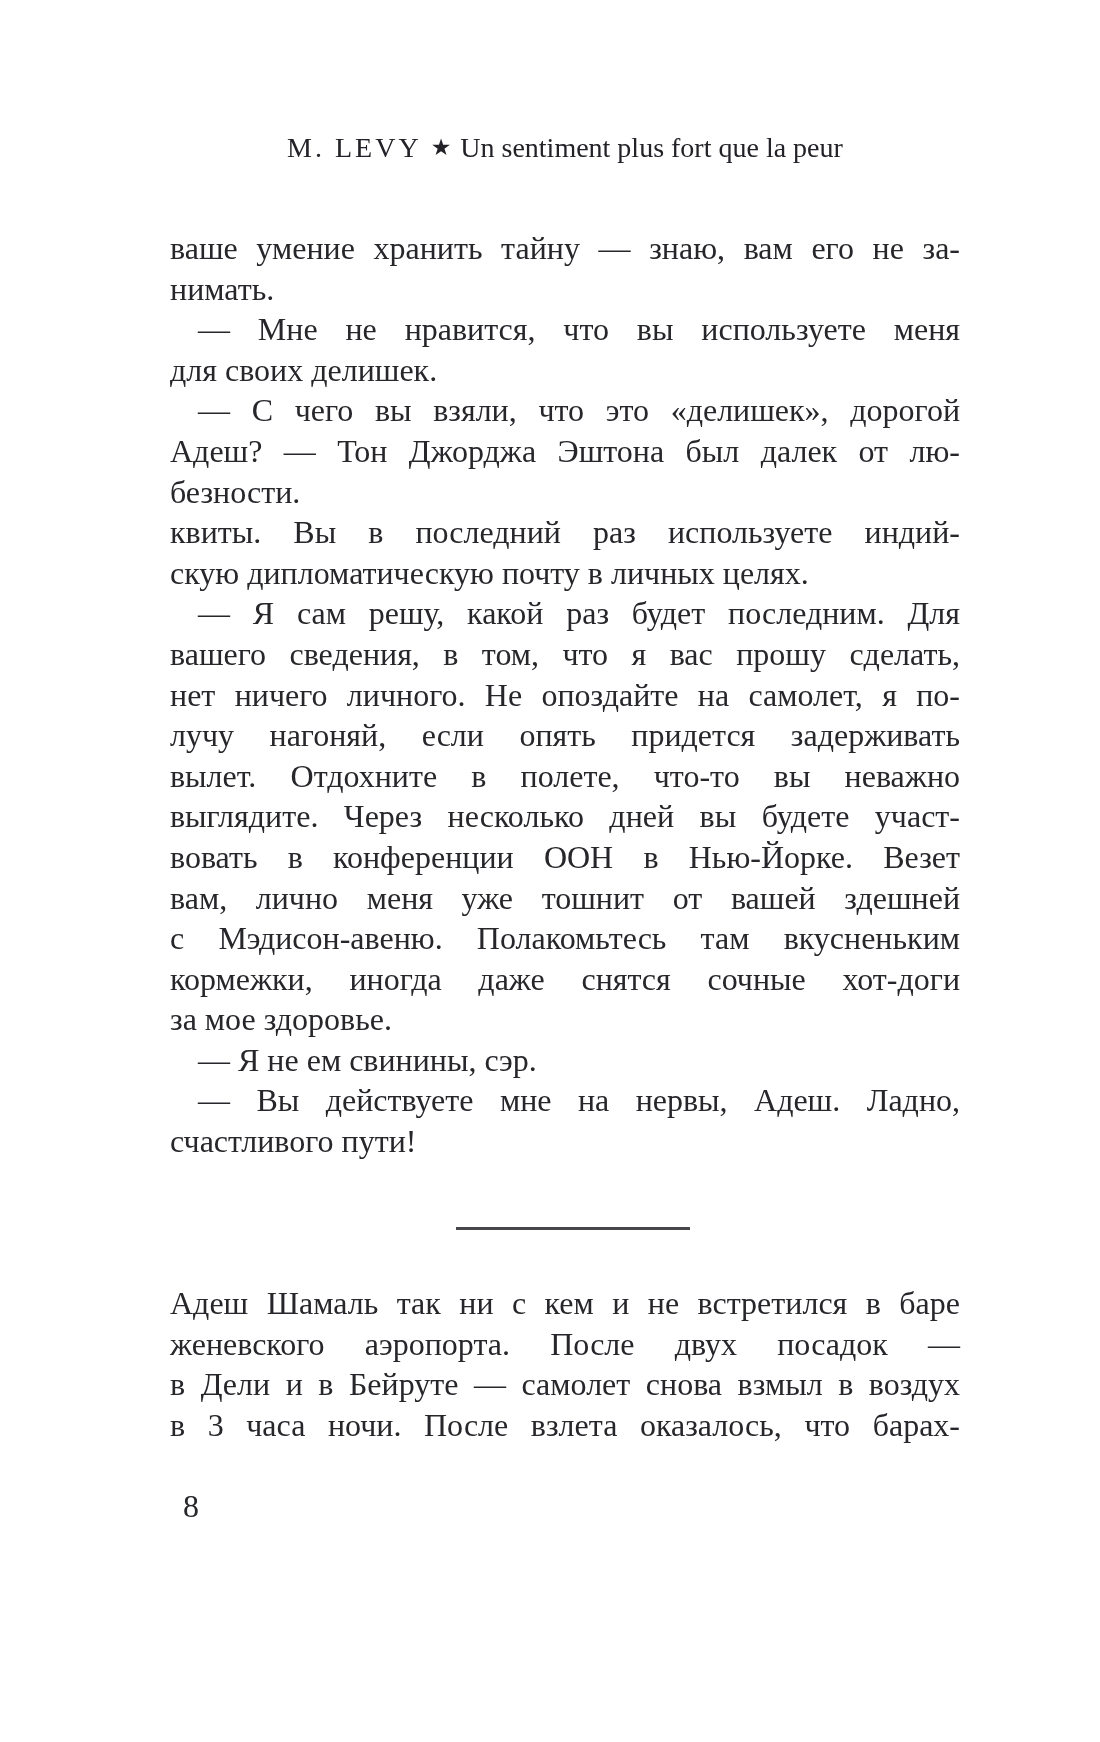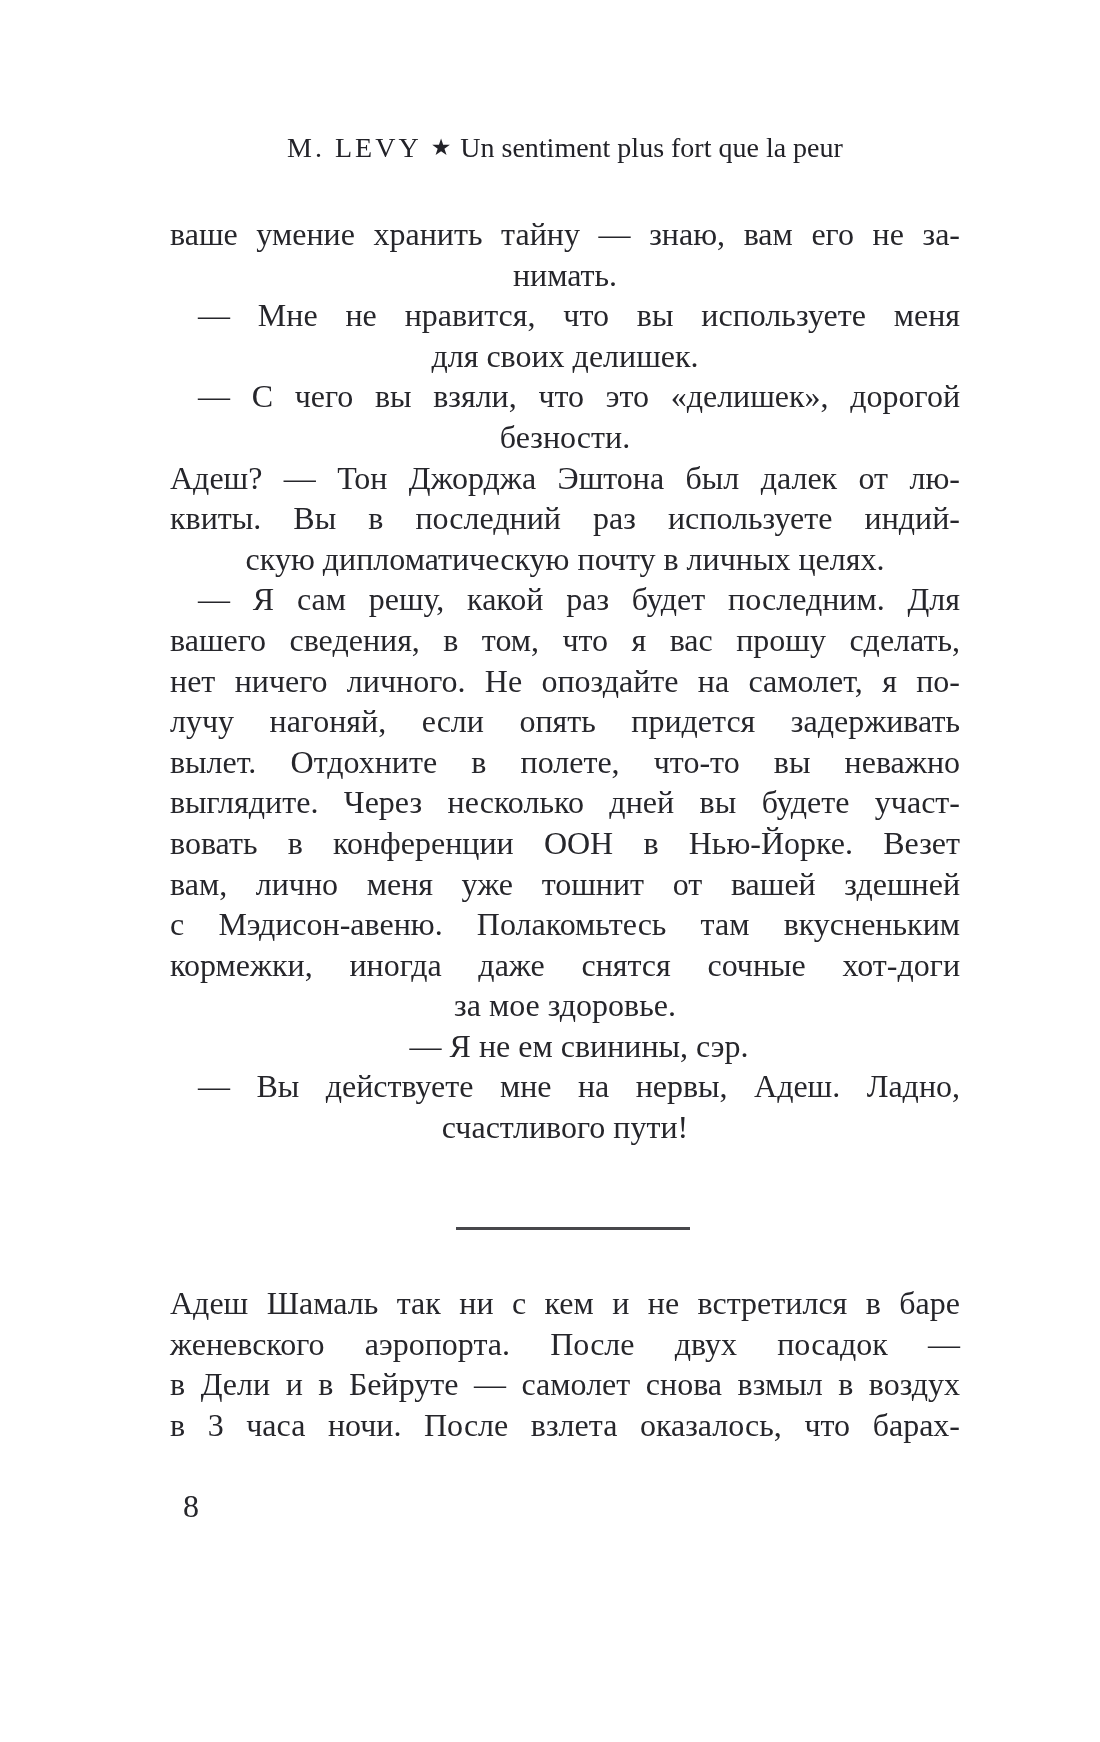--- a/index.html
+++ b/index.html
@@ -33,26 +33,26 @@
     padding: 0 9px;
     position: relative;
     top: -2px;
   }
   .text-block {
     position: absolute;
     left: 170px;
     width: 790px;
     font-size: 32px;
   }
-  .section-1 { top: 214px; }
+  .section-1 { top: 228px; }
   .section-2 { top: 1283px; }
   .line {
     height: 40.6px;
     line-height: 40.6px;
-    text-align: center;
+    text-align: left;
     overflow: visible;
     white-space: normal;
   }
   .line.j {
     text-align: justify;
     text-align-last: justify;
   }
   .line.ind {
     padding-left: 28px;
   }
@@ -81,22 +81,22 @@
   <div class="running-header">
     <span class="author">M. LEVY</span><span class="star">★</span><span class="title">Un sentiment plus fort que la peur</span>
   </div>
 
   <div class="text-block section-1">
     <div class="line j">ваше умение хранить тайну — знаю, вам его не за-</div>
     <div class="line">нимать.</div>
     <div class="line j ind">— Мне не нравится, что вы используете меня</div>
     <div class="line">для своих делишек.</div>
     <div class="line j ind">— С чего вы взяли, что это «делишек», дорогой</div>
+    <div class="line j">Адеш? — Тон Джорджа Эштона был далек от лю-</div>
     <div class="line">безности.</div>
-    <div class="line j">Адеш? — Тон Джорджа Эштона был далек от лю-</div>
     <div class="line j">квиты. Вы в последний раз используете индий-</div>
     <div class="line">скую дипломатическую почту в личных целях.</div>
     <div class="line j ind">— Я сам решу, какой раз будет последним. Для</div>
     <div class="line j">вашего сведения, в том, что я вас прошу сделать,</div>
     <div class="line j">нет ничего личного. Не опоздайте на самолет, я по-</div>
     <div class="line j">лучу нагоняй, если опять придется задерживать</div>
     <div class="line j">вылет. Отдохните в полете, что-то вы неважно</div>
     <div class="line j">выглядите. Через несколько дней вы будете участ-</div>
     <div class="line j">вовать в конференции ООН в Нью-Йорке. Везет</div>
     <div class="line j">вам, лично меня уже тошнит от вашей здешней</div>

